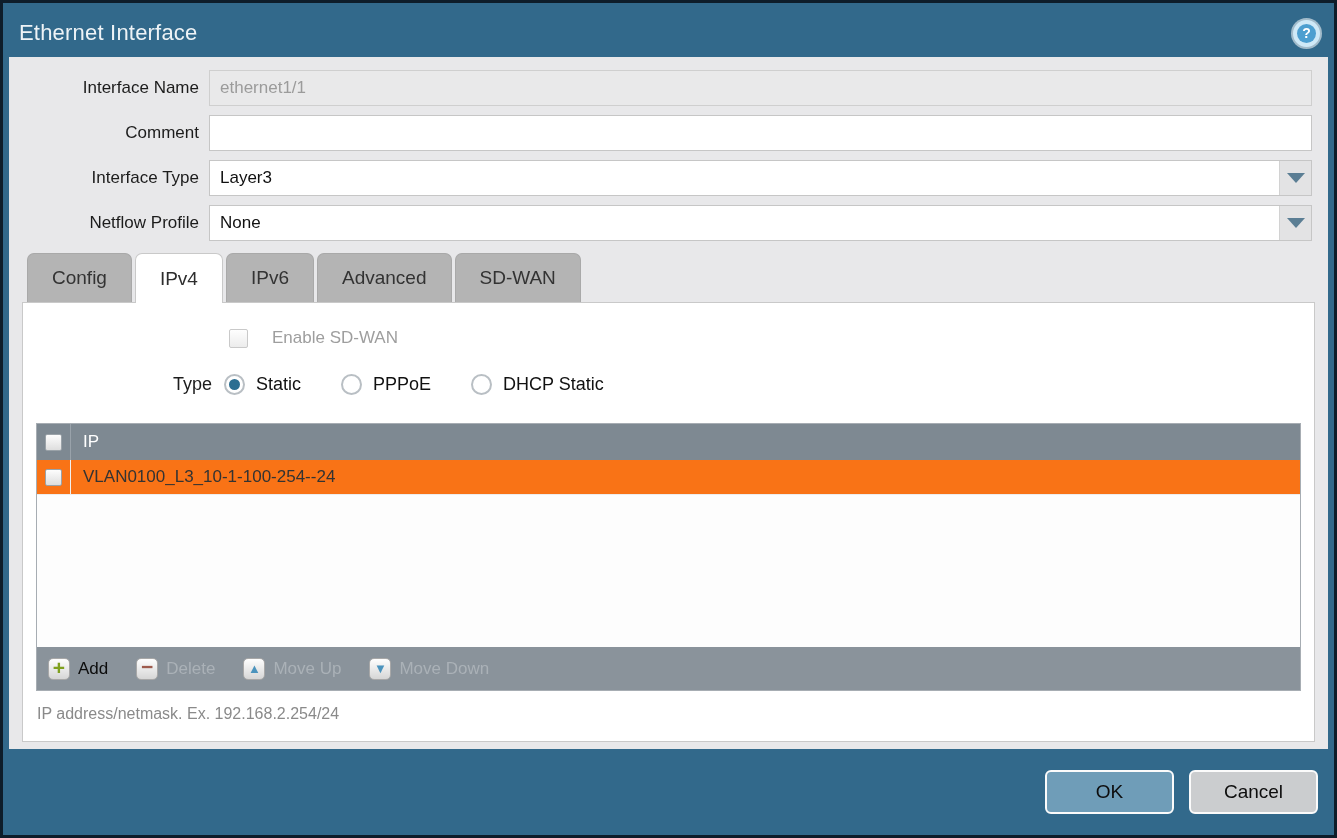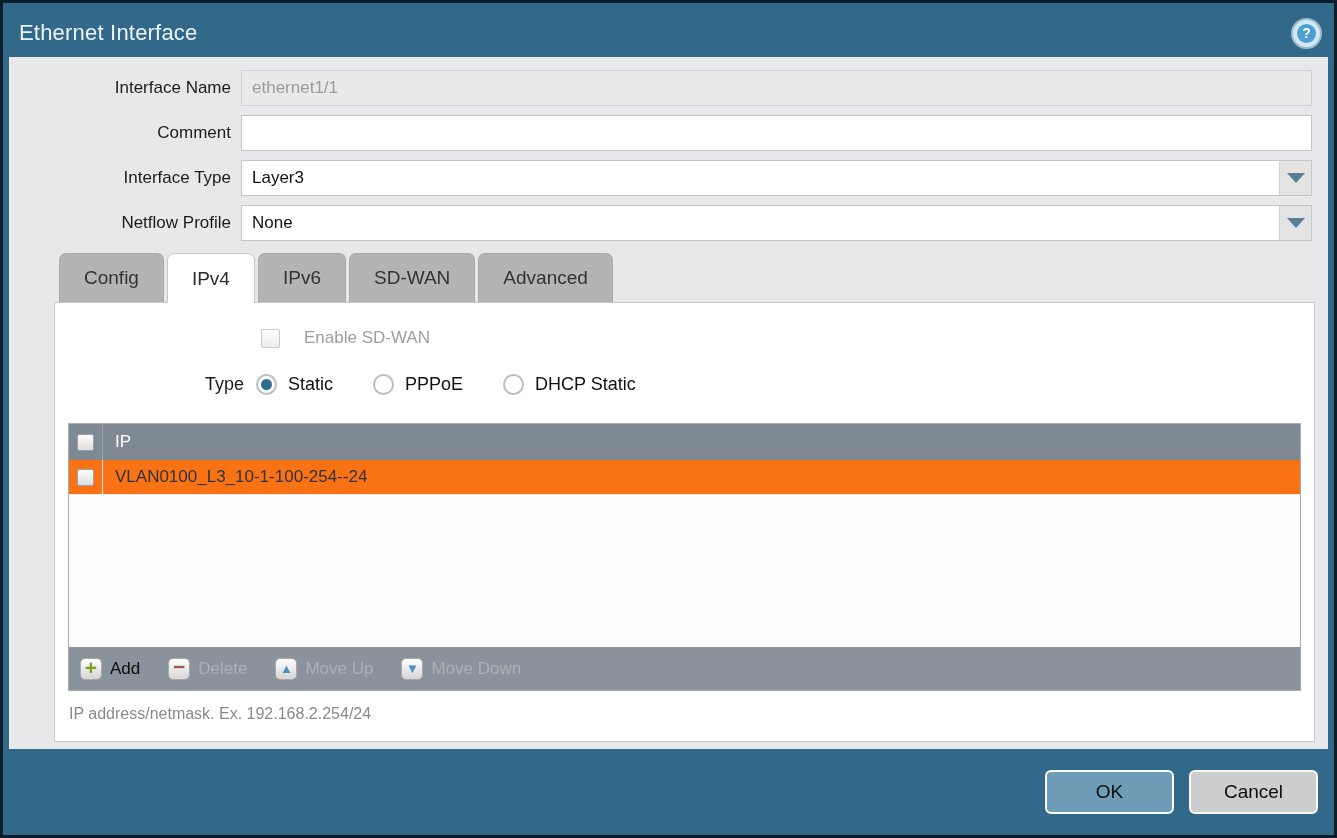--- a/index.html
+++ b/index.html
@@ -8,21 +8,21 @@
 
   .dialog { width:1337px; height:838px; background:#32698b; border:3px solid #0e1d2a; display:flex; flex-direction:column; }
 
   
   .titlebar { height:54px; flex:0 0 54px; display:flex; align-items:center; justify-content:space-between; padding:6px 14px 0 16px; }
   .title { color:#eef3f6; font-size:22px; font-weight:400; letter-spacing:0.2px; }
   .help-icon { width:27px; height:27px; border-radius:50%; background:#cfe9f7; box-shadow:0 0 0 2px rgba(255,255,255,0.55); display:flex; align-items:center; justify-content:center; cursor:pointer; }
   .help-icon .inner { width:19px; height:19px; border-radius:50%; background:#4d9fd0; color:#fff; font-size:14px; font-weight:bold; display:flex; align-items:center; justify-content:center; }
 
   
-  .content { margin:0 6px; background:#e8e8ea; height:692px; flex:0 0 692px; overflow:hidden;padding-left:32px; }
+  .content { margin:0 6px; background:#e8e8ea; height:692px; flex:0 0 692px; overflow:hidden; }
 
   
   .form-area { padding-top:13px; }
   .form-row { display:flex; align-items:center; height:36px; margin-bottom:9px; }
   .form-label { width:200px; flex:0 0 200px; text-align:right; padding-right:10px; font-size:17px; color:#1c1c1c; }
   .field-wrap { flex:1; margin-right:16px; height:36px; }
   .text-input { width:100%; height:36px; border:1px solid #c6c6c6; background:#fff; font-family:inherit; font-size:17px; color:#222; padding:0 10px; outline:none; }
   .text-input.disabled { background:#e9e9ea; color:#9b9b9b; border-color:#cfcfcf; }
   .combo { display:flex; height:36px; border:1px solid #c6c6c6; background:#fff; cursor:pointer; }
   .combo-value { flex:1; display:flex; align-items:center; padding:0 10px; font-size:17px; color:#111; }
@@ -132,22 +132,22 @@
           </div>
         </div>
       </div>
 
     </div>
 
     <div class="tabs">
       <div class="tab">Config</div>
       <div class="tab active">IPv4</div>
       <div class="tab">IPv6</div>
+      <div class="tab">Advanced</div>
       <div class="tab">SD-WAN</div>
-      <div class="tab">Advanced</div>
     </div>
 
     <div class="panel">
 
       <div class="sdwan-row">
         <div class="checkbox"></div>
         <div class="sdwan-label">Enable SD-WAN</div>
       </div>
 
       <div class="type-row">

